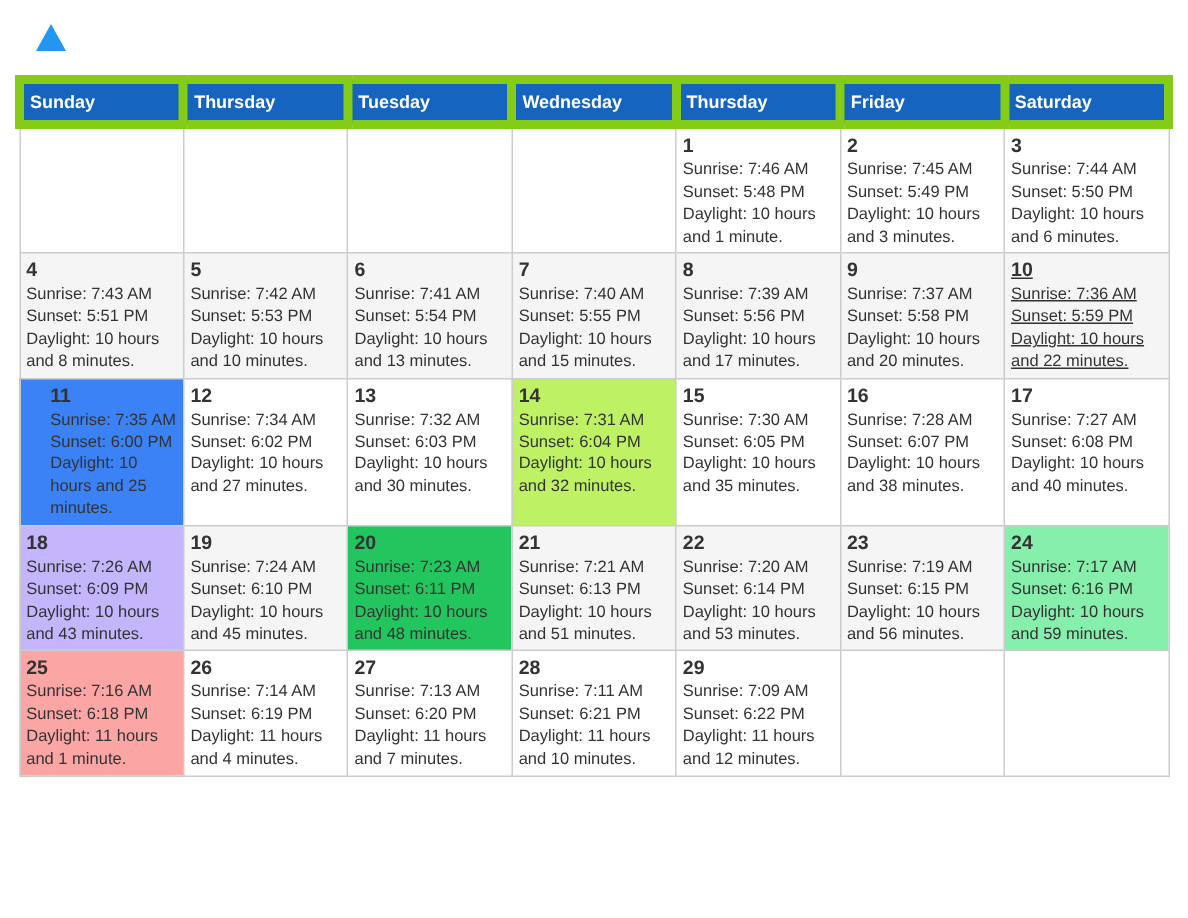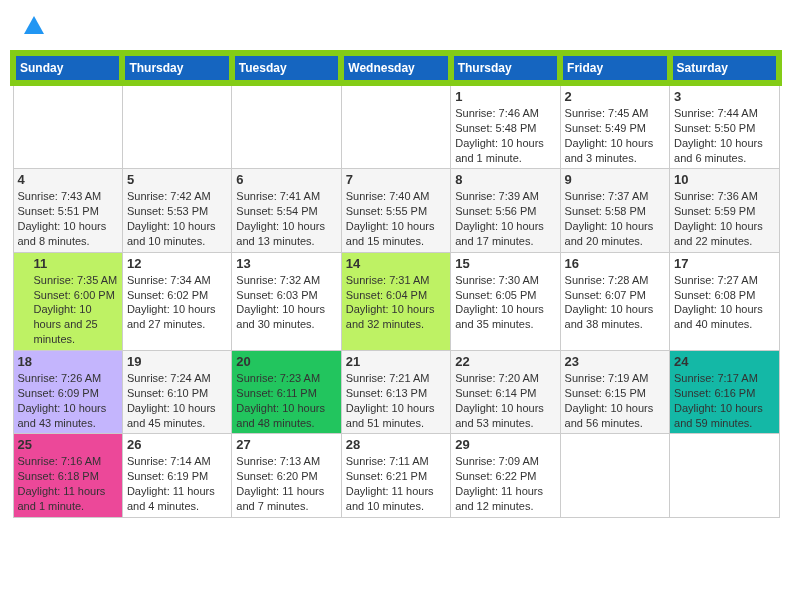--- a/index.html
+++ b/index.html
@@ -189,30 +189,30 @@
 Daylight: 10 hours
 and 17 minutes.</div>
         </td>
         <td style="background-color: rgb(245, 245, 245);">
           <span class="day-num">9</span>
           <div class="day-info">Sunrise: 7:37 AM
 Sunset: 5:58 PM
 Daylight: 10 hours
 and 20 minutes.</div>
         </td>
-        <td style="background-color: rgb(245, 245, 245);">
+        <td style="background-color: rgb(245, 245, 245); text-decoration: underline;">
           <span class="day-num">10</span>
           <div class="day-info">Sunrise: 7:36 AM
 Sunset: 5:59 PM
 Daylight: 10 hours
 and 22 minutes.</div>
         </td>
       </tr>
       <tr>
-        <td style="background-color: #bef264; padding-left: 20px;">
+        <td style="background-color: #3b82f6; padding-left: 20px;">
           <span class="day-num">11</span>
           <div class="day-info">Sunrise: 7:35 AM
 Sunset: 6:00 PM
 Daylight: 10 hours
 and 25 minutes.</div>
         </td>
         <td style="background-color: rgb(255, 255, 255);">
           <span class="day-num">12</span>
           <div class="day-info">Sunrise: 7:34 AM
 Sunset: 6:02 PM
@@ -291,30 +291,30 @@
 Daylight: 10 hours
 and 53 minutes.</div>
         </td>
         <td style="background-color: rgb(245, 245, 245);">
           <span class="day-num">23</span>
           <div class="day-info">Sunrise: 7:19 AM
 Sunset: 6:15 PM
 Daylight: 10 hours
 and 56 minutes.</div>
         </td>
-        <td style="background-color: #14b8a6;">
+        <td style="background-color: #86efac;">
           <span class="day-num">24</span>
           <div class="day-info">Sunrise: 7:17 AM
 Sunset: 6:16 PM
 Daylight: 10 hours
 and 59 minutes.</div>
         </td>
       </tr>
       <tr>
-        <td style="background-color: #ec4899;">
+        <td style="background-color: #fca5a5;">
           <span class="day-num">25</span>
           <div class="day-info">Sunrise: 7:16 AM
 Sunset: 6:18 PM
 Daylight: 11 hours
 and 1 minute.</div>
         </td>
         <td style="background-color: rgb(255, 255, 255);">
           <span class="day-num">26</span>
           <div class="day-info">Sunrise: 7:14 AM
 Sunset: 6:19 PM

